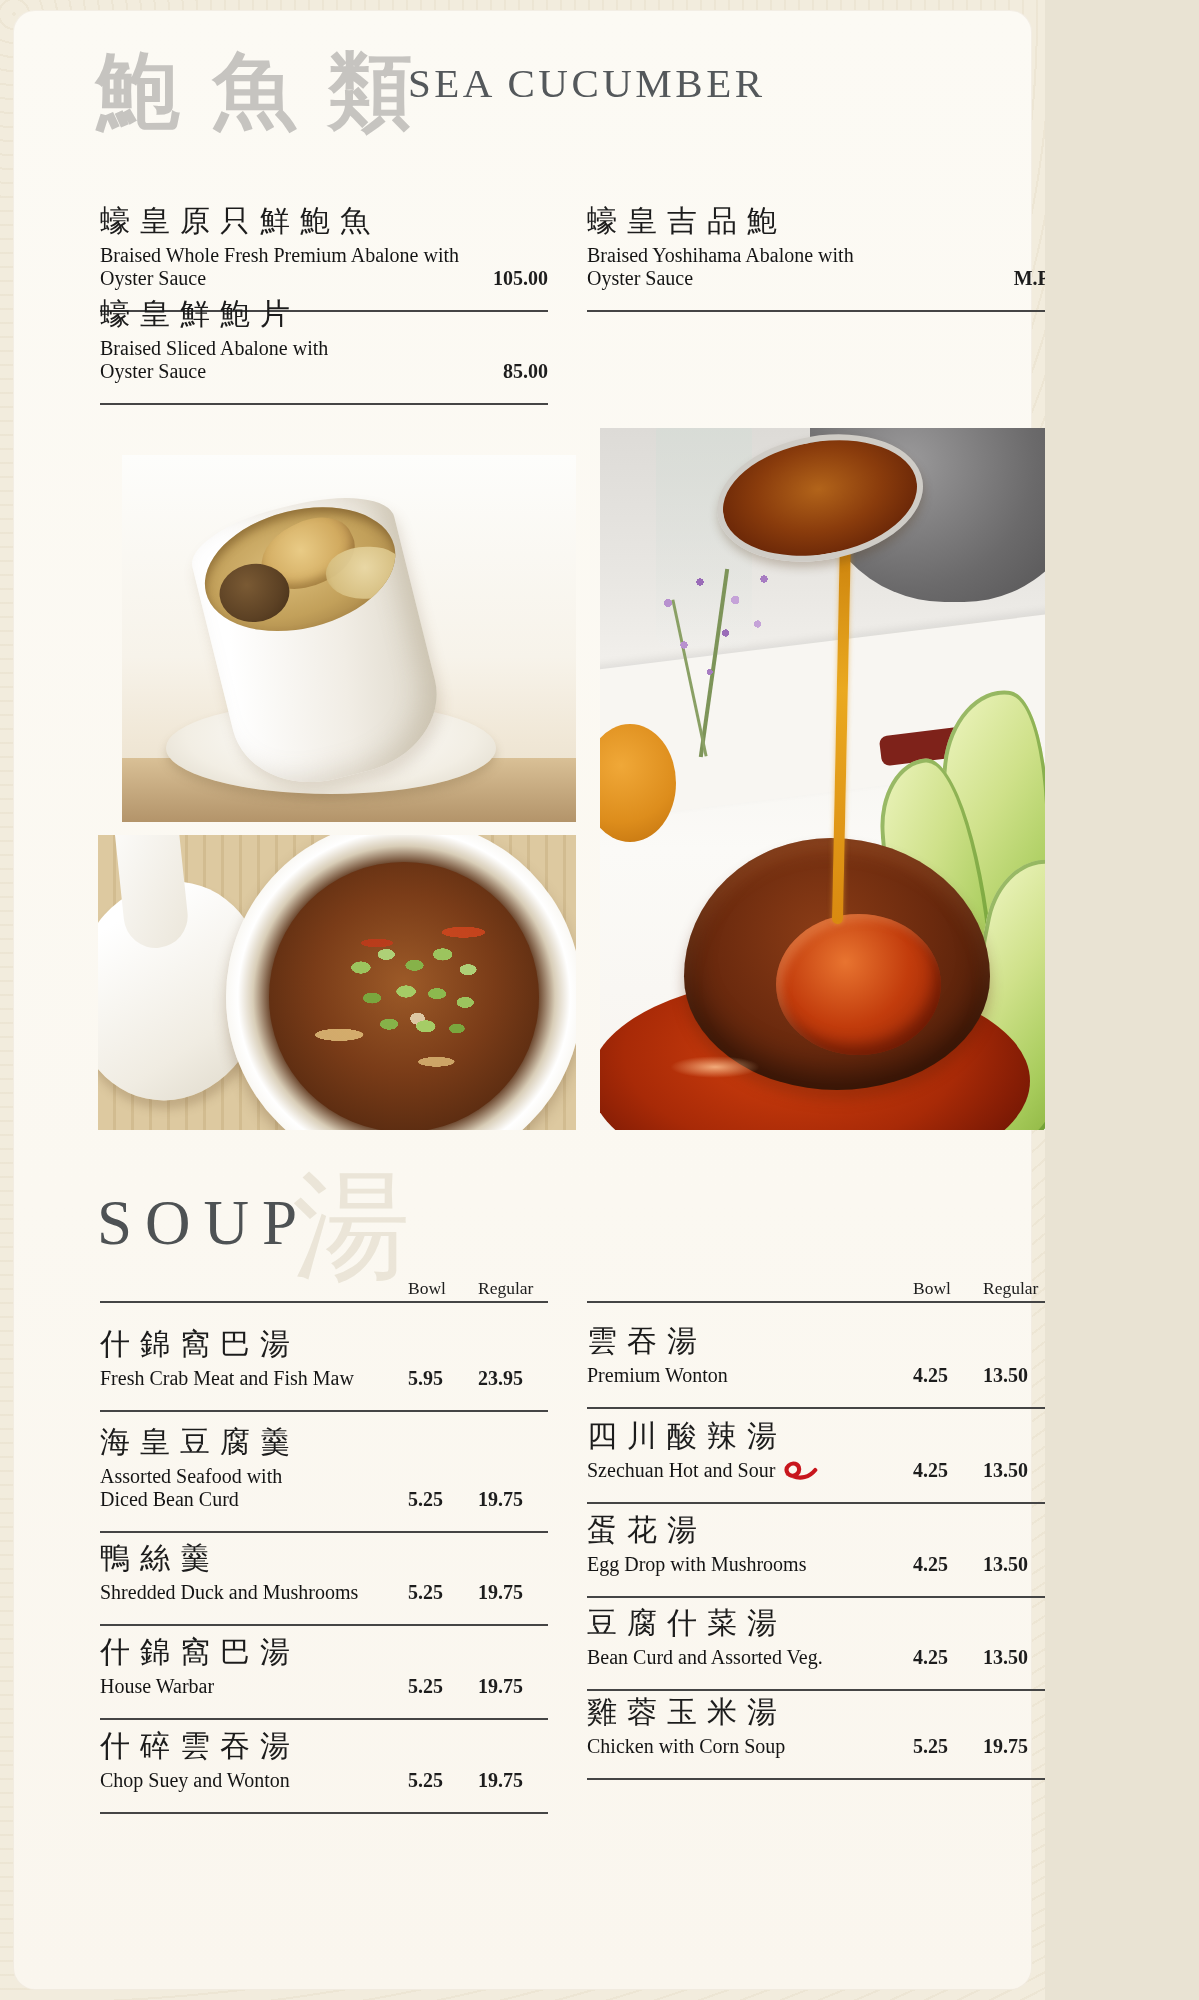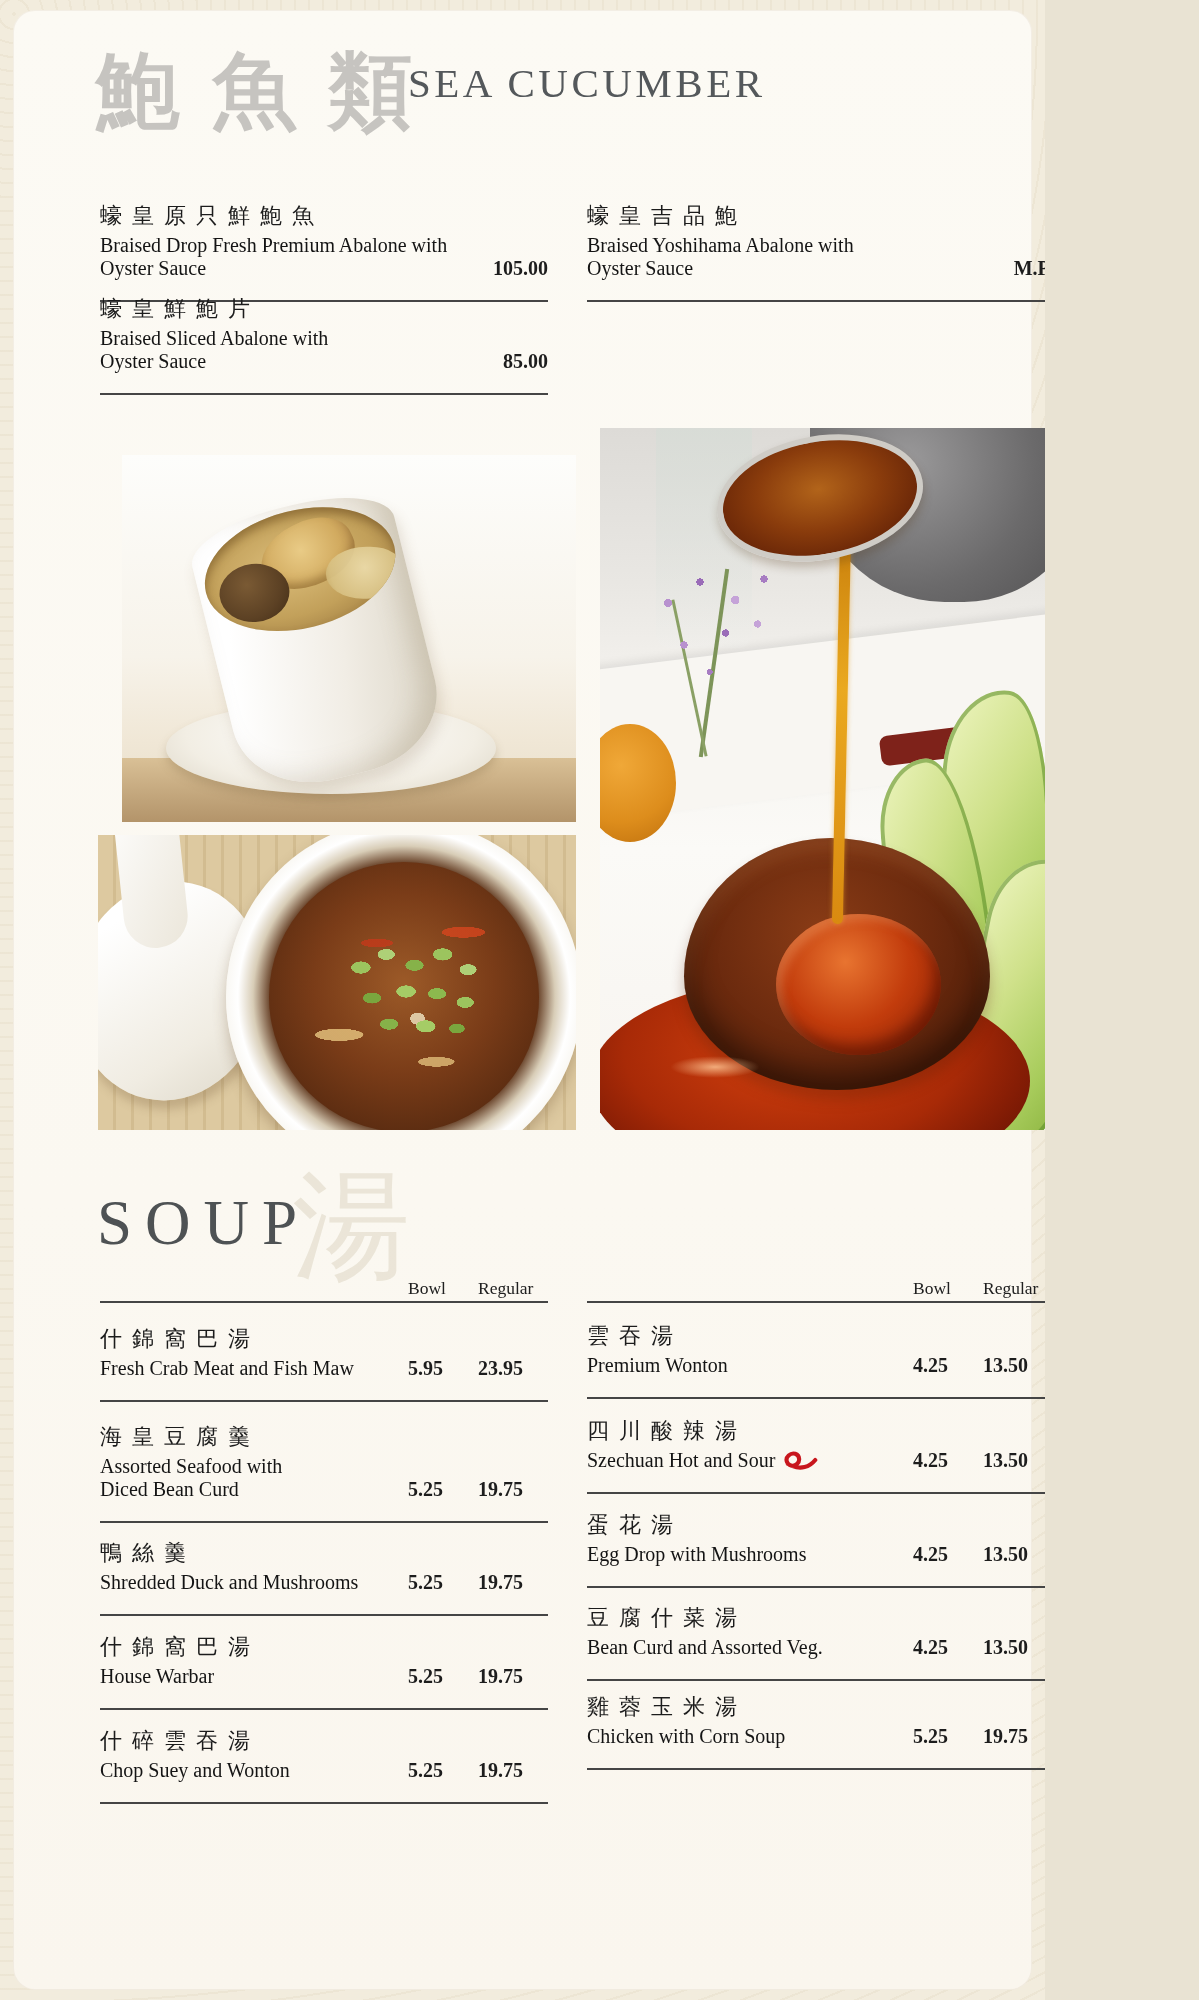--- a/index.html
+++ b/index.html
@@ -13,21 +13,21 @@
     box-shadow:0 0 0 1px rgba(180,160,120,.12) inset;}
   
   .calli{position:absolute;left:96px;top:50px;font-size:84px;line-height:1;
     letter-spacing:32px;color:var(--calligraphy-gray,#c5c3bf);font-weight:700;}
   .title-en{position:absolute;left:408px;top:62px;font-size:41px;line-height:1.04;
     letter-spacing:3.5px;color:var(--title-gray,#54585b);}
   
   .col{position:absolute;}
   .cl{left:100px;width:448px;}
   .cr{left:587px;width:466px;}
-  .zh{font-size:22px;line-height:1.2;letter-spacing:10px;color:#1c1c1c;margin-bottom:5px;white-space:nowrap;}
+  .zh{font-size:30px;line-height:1.2;letter-spacing:10px;color:#1c1c1c;margin-bottom:5px;white-space:nowrap;}
   .en1{font-size:20px;line-height:1.15;color:#141414;}
   .row{display:flex;align-items:baseline;border-bottom:2px solid #454545;padding-bottom:20px;}
   .row .en{font-size:20px;color:#141414;flex:1 1 auto;}
   .p{font-weight:700;font-size:20px;text-align:left;white-space:nowrap;}
   .p1{width:60px;}
   .p2{width:70px;margin-left:10px;}
   .ab-price{font-weight:700;font-size:20px;margin-left:auto;}
   .colhead{display:flex;align-items:baseline;justify-content:flex-end;
     border-bottom:2px solid #454545;padding-bottom:2px;font-size:17.5px;color:#202020;}
   .colhead .p{font-weight:400;font-size:17.5px;}
@@ -157,21 +157,21 @@
 <div class="page">
   <div class="panel"></div>
 
   <div class="calli">鮑魚類</div>
   <div class="title-en">
     <div>SEA CUCUMBER</div>
   </div>
 
   <div class="col cl" style="top:203px">
     <div class="zh">蠔皇原只鮮鮑魚</div>
-    <div class="en1">Braised Drop Fresh Premium Abalone with</div>
+    <div class="en1">Braised Whole Fresh Premium Abalone with</div>
     <div class="row">
       <span class="en">Oyster Sauce</span>
       <span class="ab-price">105.00</span>
     </div>
   </div>
 
   <div class="col cr" style="top:203px">
     <div class="zh">蠔皇吉品鮑</div>
     <div class="en1">Braised Yoshihama Abalone with</div>
     <div class="row">

